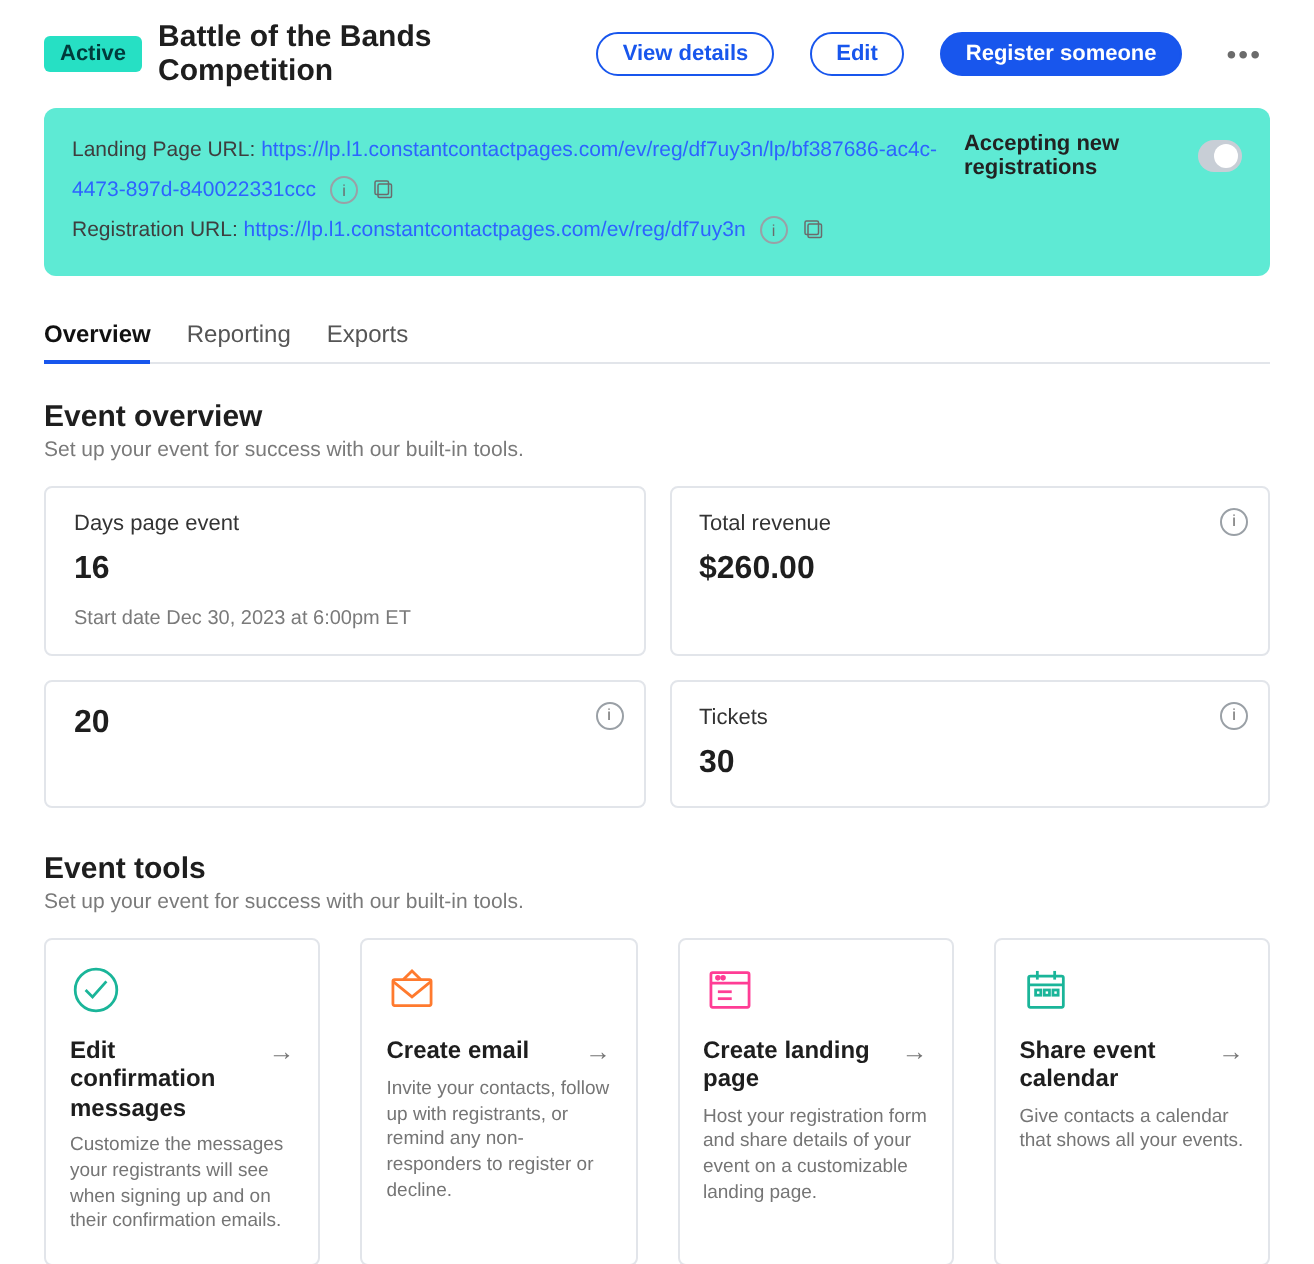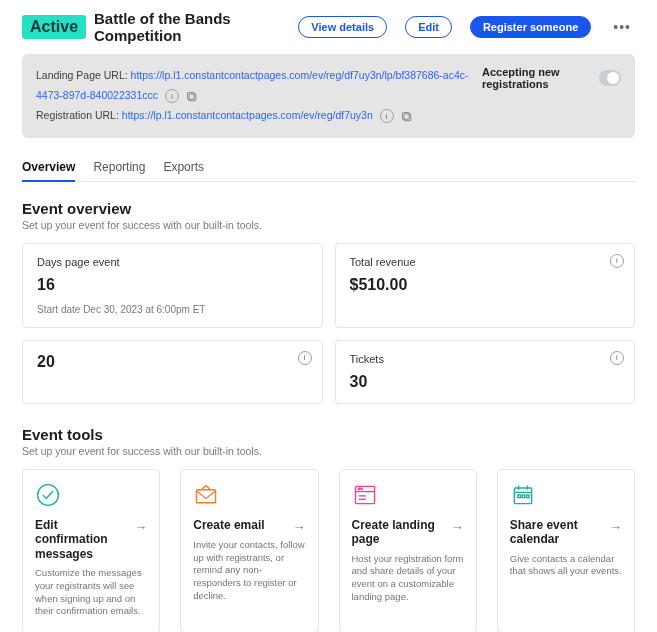--- a/index.html
+++ b/index.html
@@ -10,21 +10,21 @@
     font-size: 13px;
     width: 657px;
     padding: 10px 22px 0 22px;
   }
 
   .header-row { display:flex; align-items:center; gap:8px; margin-bottom:10px;}
   .badge-active {
     background:#26e0c4;
     color:#003b3b;
     font-weight:600;
-    font-size:16px;
+    font-size:11px;
     padding:3px 8px;
     border-radius:3px;
   }
   .event-title { font-size:15px; font-weight:600; flex:1; }
   .header-btns { display:flex; align-items:center; gap:18px; }
   .pill-btn {
     border:1px solid #1856ed;
     color:#1856ed;
     background:#fff;
     border-radius:14px;
@@ -39,21 +39,21 @@
   }
   .more-btn {
     color:#6b6b6b;
     font-size:14px;
     cursor:pointer;
     padding:0 4px;
     letter-spacing:1px;
   }
 
   .url-panel {
-    background:#e5e5e5;
+    background:#5eead4;
     border-radius:6px;
     padding:12px 14px;
     display:flex;
     justify-content:space-between;
     align-items:flex-start;
     margin-bottom:16px;
   }
   .url-lines { font-size:10.5px; color:#3e3e3e; line-height:1.9;}
   .url-lines a { color:#2d63ff; text-decoration:none;}
   .mini-icon {
@@ -161,21 +161,21 @@
     <span class="stat-label">Days page event</span>
     <div class="stat-value">16</div>
     <div class="stat-extra">
       <span>Start date</span>
       <span>Dec 30, 2023 at 6:00pm ET</span>
     </div>
   </div>
   <div class="stat-card">
     <span class="mini-icon stat-info-icon">i</span>
     <span class="stat-label">Total revenue</span>
-    <div class="stat-value">$510.00</div>
+    <div class="stat-value">$260.00</div>
   </div>
   <div class="stat-card">
     <span class="mini-icon stat-info-icon">i</span>
     <div class="stat-value">20</div>
   </div>
   <div class="stat-card">
     <span class="mini-icon stat-info-icon">i</span>
     <span class="stat-label">Tickets</span>
     <div class="stat-value">30</div>
   </div>

